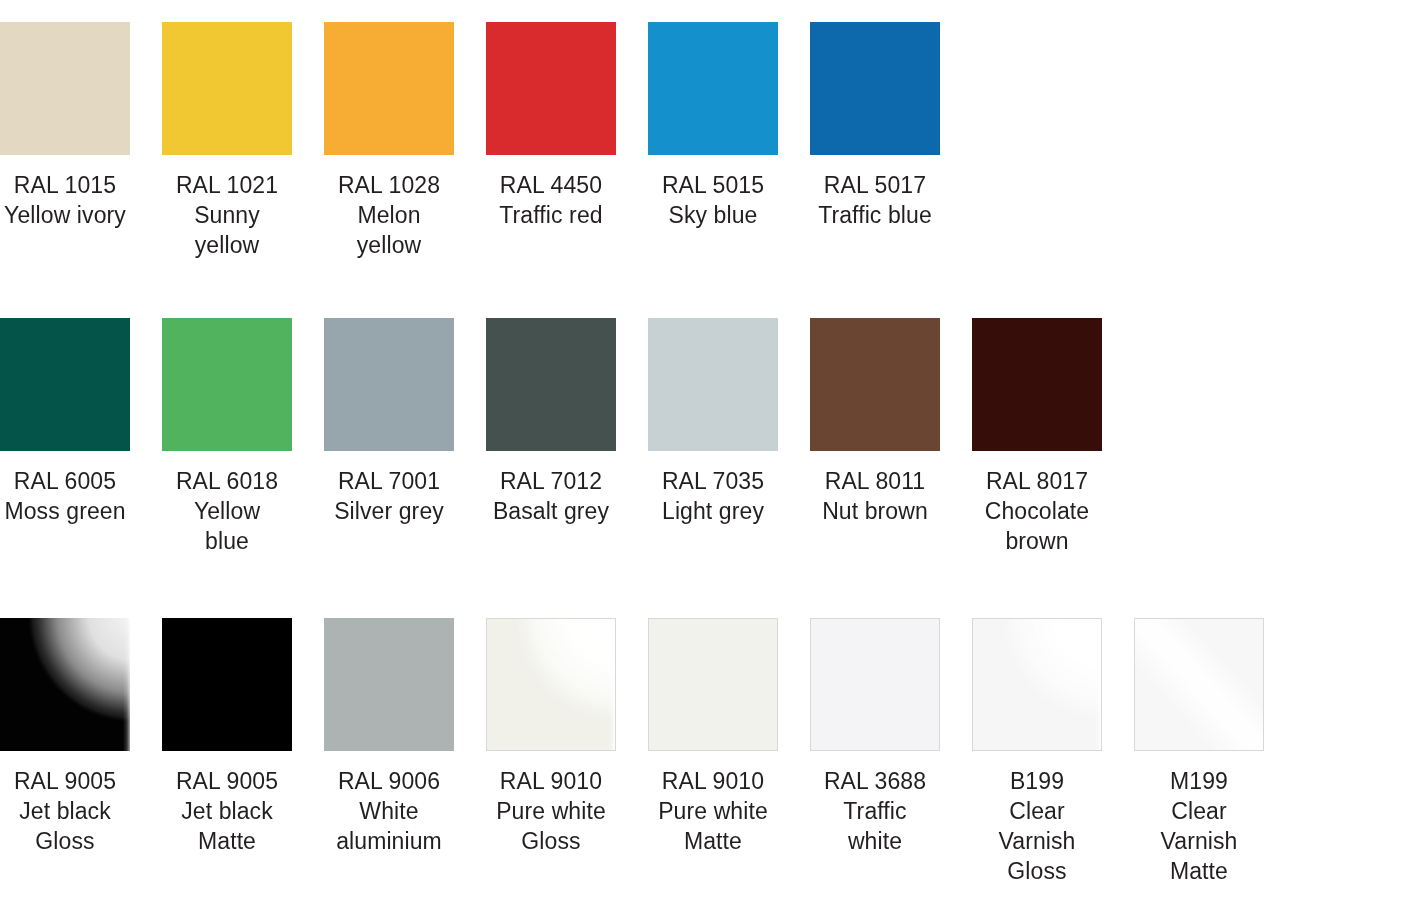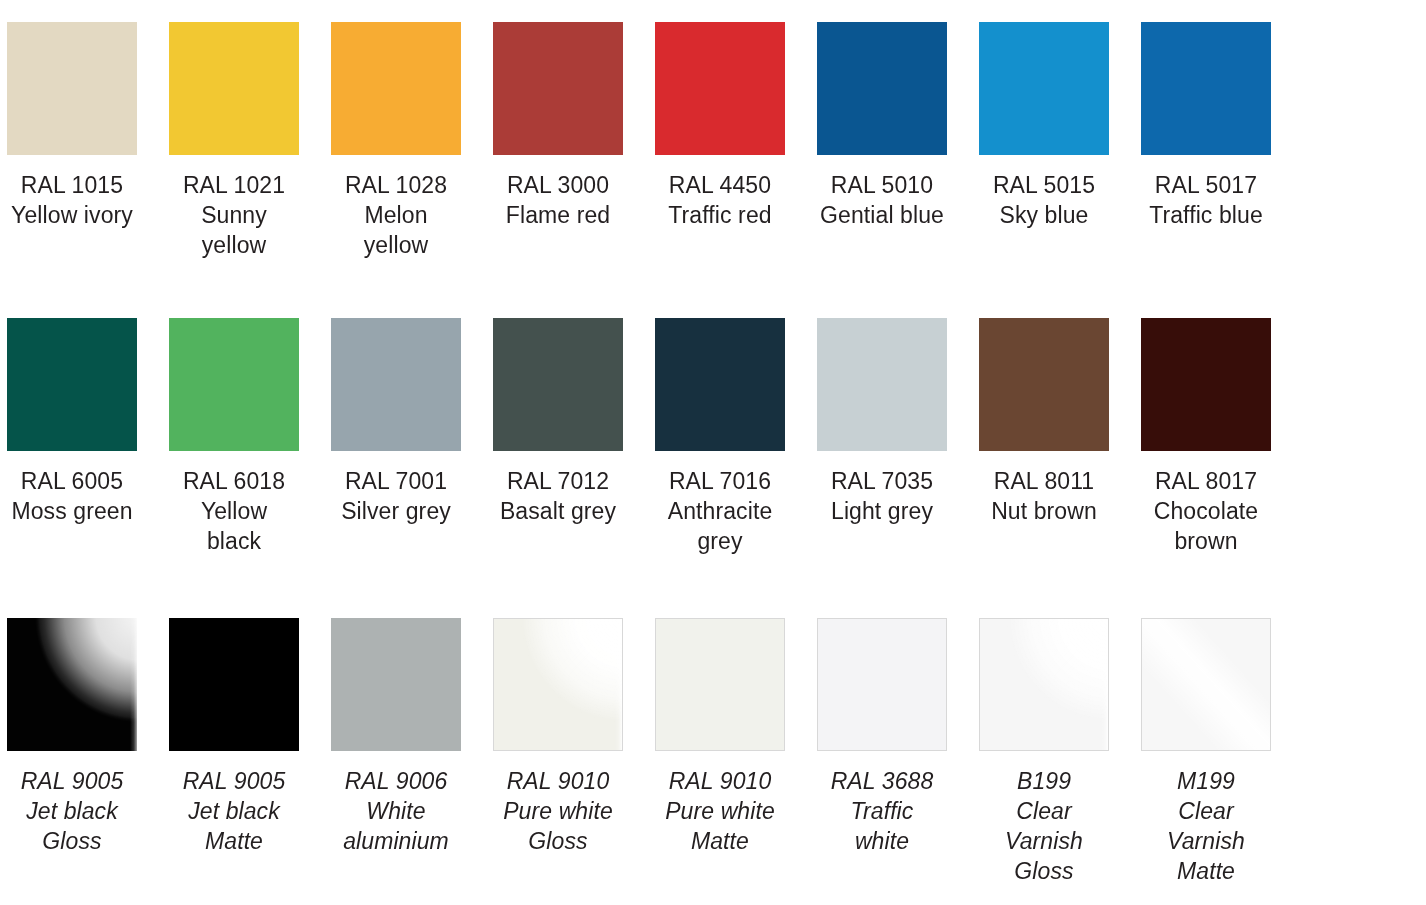--- a/index.html
+++ b/index.html
@@ -14,31 +14,31 @@
     overflow: hidden;
     font-family: "Liberation Sans", "DejaVu Sans", sans-serif;
     color: #231f20;
   }
 
   #chart {
     position: relative;
     width: 1352px;
     height: 905px;
     box-sizing: border-box;
-    padding: 22px 0 0 7px;
+    padding: 22px 0 0 0;
   }
 
   .row {
     display: flex;
     flex-wrap: nowrap;
     align-items: flex-start;
   }
   .row-1 { height: 296px; }
   .row-2 { height: 300px; }
-  .row-3 { height: 287px; font-style: italic; }
+  .row-3 { height: 287px; }
 
   .cell {
     width: 130px;
     margin-right: 32px;
     flex: 0 0 130px;
     display: flex;
     flex-direction: column;
     align-items: center;
   }
 
@@ -147,41 +147,27 @@
       </div>
       <div class="cell">
         <div class="swatch" style="background-color: rgb(247, 172, 51);"></div>
         <div class="label">
           <span class="ln">RAL 1028</span>
           <span class="ln">Melon</span>
           <span class="ln">yellow</span>
         </div>
       </div>
       <div class="cell">
-        <div class="swatch" style="background-color: rgb(171, 60, 55);"></div>
-        <div class="label">
-          <span class="ln">RAL 3000</span>
-          <span class="ln">Flame red</span>
-        </div>
-      </div>
-      <div class="cell">
         <div class="swatch" style="background-color: rgb(217, 42, 46);"></div>
         <div class="label">
           <span class="ln">RAL 4450</span>
           <span class="ln">Traffic red</span>
         </div>
       </div>
       <div class="cell">
-        <div class="swatch" style="background-color: rgb(10, 86, 145);"></div>
-        <div class="label">
-          <span class="ln">RAL 5010</span>
-          <span class="ln">Gential blue</span>
-        </div>
-      </div>
-      <div class="cell">
         <div class="swatch" style="background-color: rgb(20, 144, 205);"></div>
         <div class="label">
           <span class="ln">RAL 5015</span>
           <span class="ln">Sky blue</span>
         </div>
       </div>
       <div class="cell">
         <div class="swatch" style="background-color: rgb(13, 104, 172);"></div>
         <div class="label">
           <span class="ln">RAL 5017</span>
@@ -195,43 +181,35 @@
         <div class="label">
           <span class="ln">RAL 6005</span>
           <span class="ln">Moss green</span>
         </div>
       </div>
       <div class="cell">
         <div class="swatch" style="background-color: rgb(82, 179, 94);"></div>
         <div class="label">
           <span class="ln">RAL 6018</span>
           <span class="ln">Yellow</span>
-          <span class="ln">black</span>
+          <span class="ln">blue</span>
         </div>
       </div>
       <div class="cell">
         <div class="swatch" style="background-color: rgb(151, 165, 173);"></div>
         <div class="label">
           <span class="ln">RAL 7001</span>
           <span class="ln">Silver grey</span>
         </div>
       </div>
       <div class="cell">
         <div class="swatch" style="background-color: rgb(68, 81, 78);"></div>
         <div class="label">
           <span class="ln">RAL 7012</span>
           <span class="ln">Basalt grey</span>
-        </div>
-      </div>
-      <div class="cell">
-        <div class="swatch" style="background-color: rgb(23, 48, 63);"></div>
-        <div class="label">
-          <span class="ln">RAL 7016</span>
-          <span class="ln">Anthracite</span>
-          <span class="ln">grey</span>
         </div>
       </div>
       <div class="cell">
         <div class="swatch" style="background-color: rgb(199, 208, 211);"></div>
         <div class="label">
           <span class="ln">RAL 7035</span>
           <span class="ln">Light grey</span>
         </div>
       </div>
       <div class="cell">

